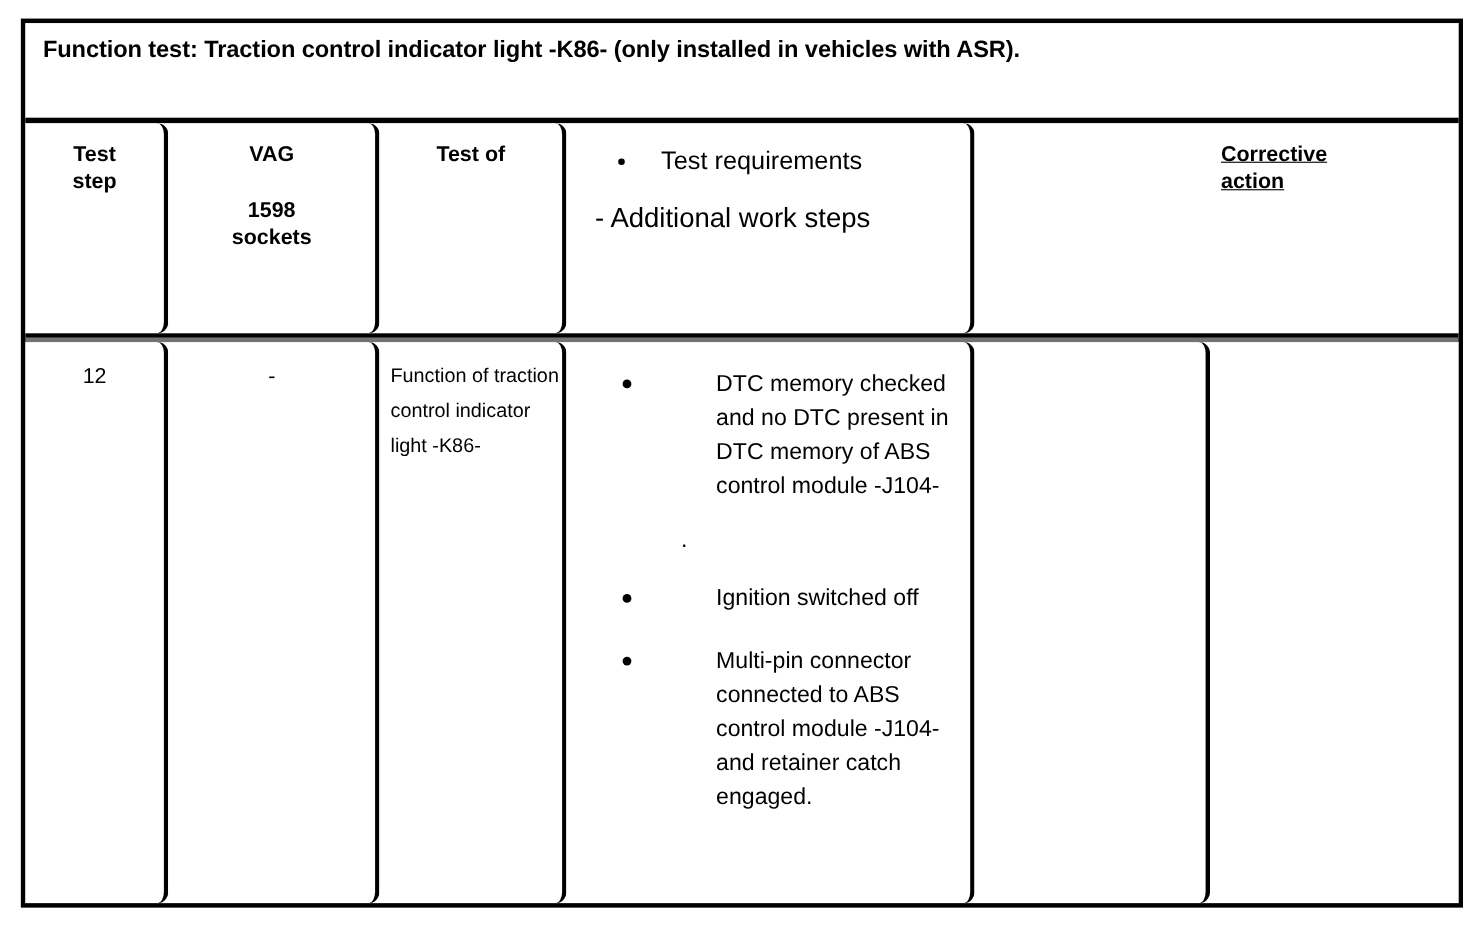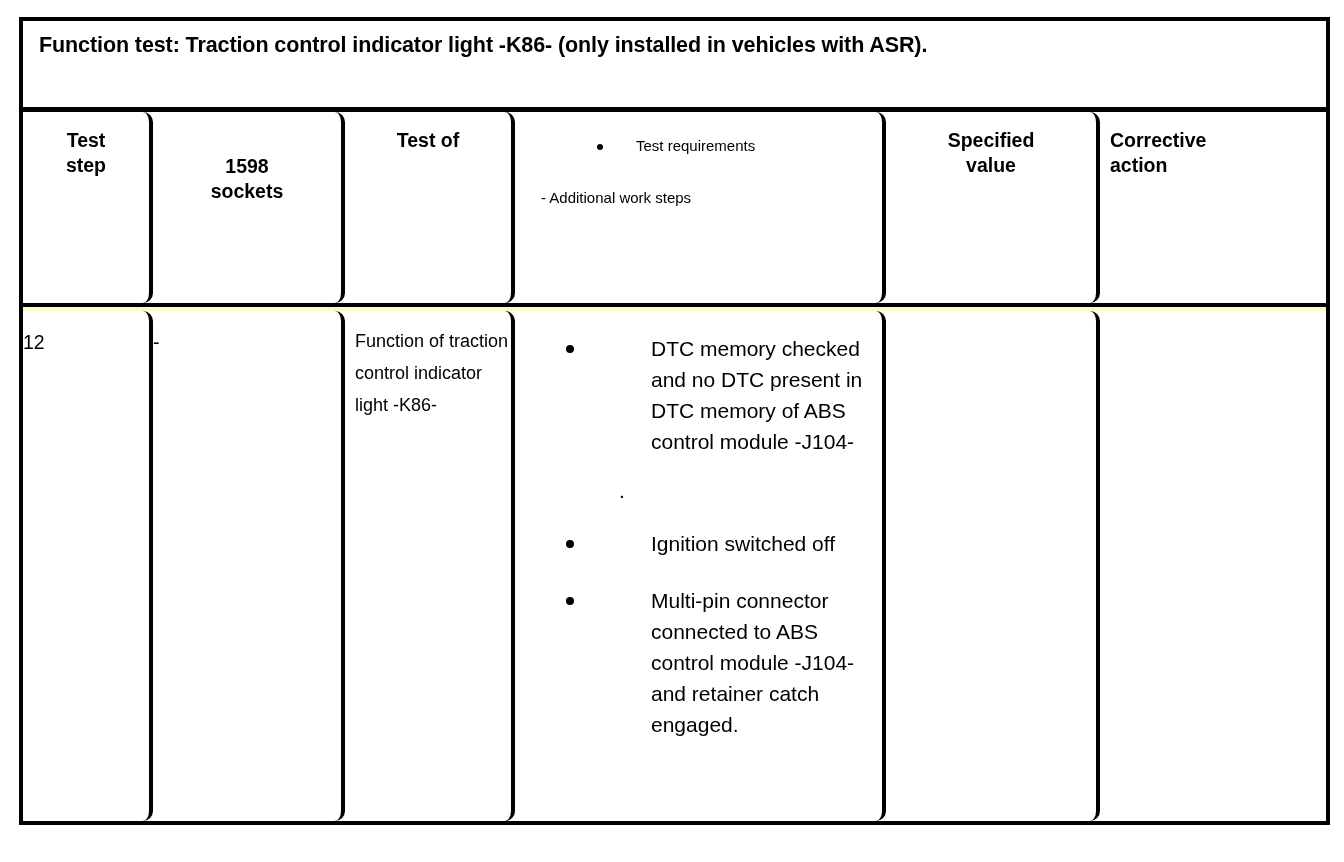--- a/index.html
+++ b/index.html
@@ -25,21 +25,21 @@
 
   
   .doc-table {
     position: absolute;
     left: 19px;
     top: 17px;
     width: 1311px;
     height: 808px;
     box-sizing: border-box;
     border: 4px solid #000000;
-    background: #fef9c3;
+    background: #737373;
   }
 
   
   .title-row {
     position: absolute;
     left: 0;
     top: 0;
     right: 0;
     height: 91px;
     box-sizing: border-box;
@@ -90,21 +90,21 @@
   .cell.vline {
     border-right: 4px solid #000000;
   }
 
   
   .c1 { left: 0px;    width: 130px; }
   .c2 { left: 130px;  width: 192px; }
   .c3 { left: 322px;  width: 170px; }
   .c4 { left: 512px;  width: 351px; }
   .c5 { left: 863px;  width: 214px; }
-  .c6 { left: 1077px; width: 226px; }
+  .c6 { left: 1077px; width: 226px; text-decoration: underline; }
 
   
   .hdr-center {
     text-align: center;
     font-weight: bold;
     font-size: 19.5px;
     line-height: 25px;
     padding-top: 16px;
   }
   .hdr-left {
@@ -119,45 +119,45 @@
     height: 26px;
   }
 
   
   .hdr-req {
     padding-top: 22px;
   }
   .hdr-bullet-line {
     position: relative;
     padding-left: 66px;
-    font-size: 15px;
+    font-size: 23px;
     line-height: 24px;
     font-weight: normal;
-    margin-left: 35px;
   }
   .hdr-bullet-line .dot {
     position: absolute;
     left: 27px;
     top: 10px;
     width: 6px;
     height: 6px;
     background: #000000;
     border-radius: 50%;
   }
   .hdr-dash-line {
     padding-left: 17px;
     margin-top: 28px;
-    font-size: 15px;
+    font-size: 25px;
     line-height: 24px;
     font-weight: normal;
     text-indent: -11px;
   }
 
   
   .body-center {
+    text-align: center;
     font-size: 19.5px;
     line-height: 26px;
     padding-top: 18px;
   }
   .body-testof {
     text-align: left;
     font-size: 18px;
     line-height: 32px;
     padding-top: 14px;
     padding-left: 10px;
@@ -209,20 +209,21 @@
 
       <div class="cell c1 vline">
         <div class="hdr-center">
           <div>Test</div>
           <div>step</div>
         </div>
       </div>
 
       <div class="cell c2 vline">
         <div class="hdr-center">
+          <div>VAG</div>
           <div class="hdr-gap"></div>
           <div>1598</div>
           <div>sockets</div>
         </div>
       </div>
 
       <div class="cell c3 vline">
         <div class="hdr-center">
           <div>Test of</div>
         </div>
@@ -231,26 +232,20 @@
       <div class="cell c4 vline">
         <div class="hdr-req">
           <div class="hdr-bullet-line">
             <span class="dot"></span>
             <span>Test requirements</span>
           </div>
           <div class="hdr-dash-line">- Additional work steps</div>
         </div>
       </div>
 
-      <div class="cell c5 vline">
-        <div class="hdr-center">
-          <div>Specified</div>
-          <div>value</div>
-        </div>
-      </div>
 
       <div class="cell c6">
         <div class="hdr-left">
           <div>Corrective</div>
           <div>action</div>
         </div>
       </div>
 
     </div>
 

